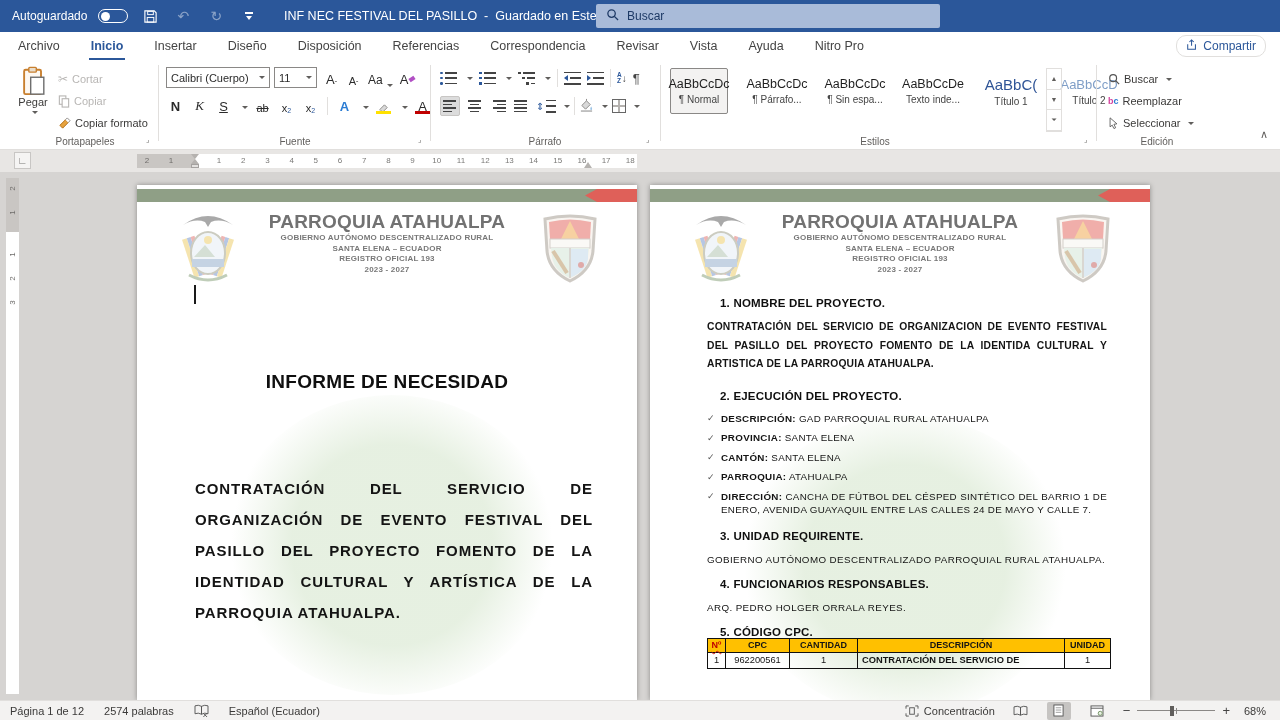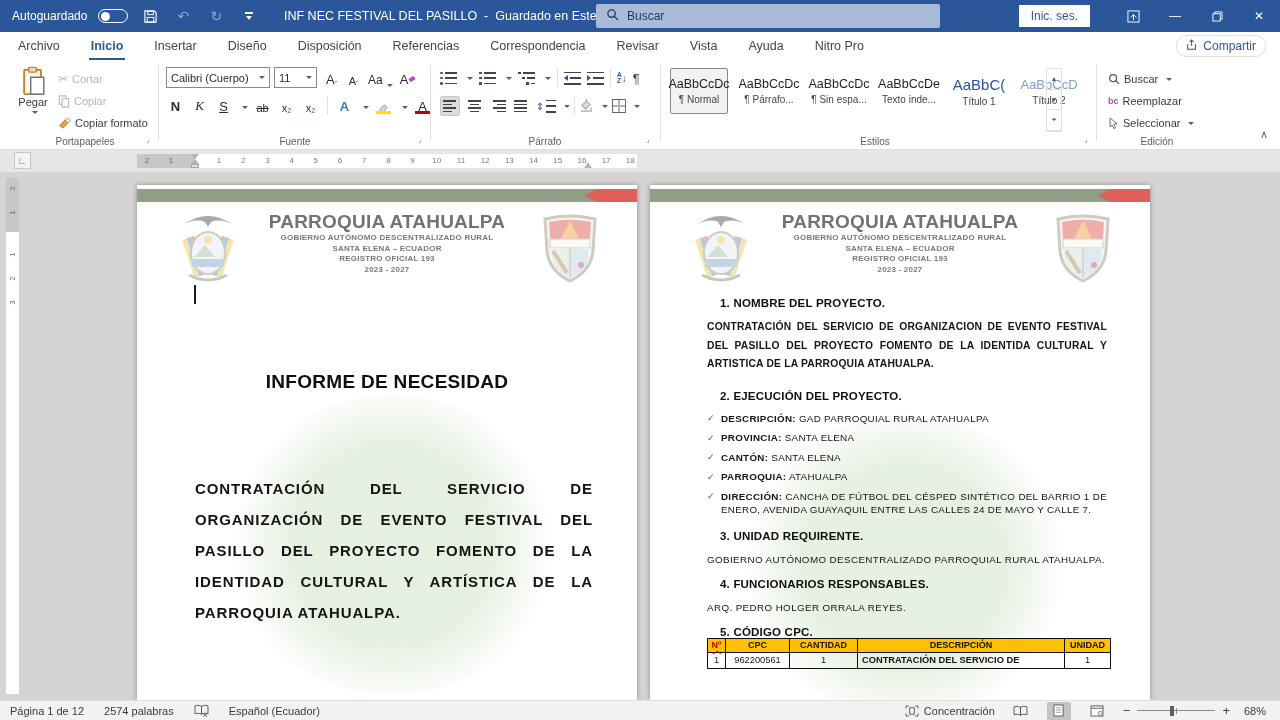--- a/index.html
+++ b/index.html
@@ -172,38 +172,20 @@
     </div>
     <div class="tb-search">
       <span>
         <svg width="13" height="13" viewBox="0 0 14 14">
             <circle cx="6" cy="6" r="4" fill="none" stroke="#1e3a66" stroke-width="1.4"></circle>
             <path d="M9 9 L13 13" stroke="#1e3a66" stroke-width="1.4"></path>
           </svg>
       </span>
       <input type="text" placeholder="Buscar" style="">
     </div>
-    <div class="tb-right">
-      <span class="signin">Inic. ses.</span>
-      <span class="winbtn">
-        <svg width="13" height="13" viewBox="0 0 14 14">
-            <rect x="1" y="1" width="12" height="12" fill="none" stroke="#fff"></rect>
-            <path d="M4 8 L7 5 L10 8" fill="none" stroke="#fff"></path>
-            <path d="M7 5 v6" stroke="#fff"></path>
-          </svg>
-      </span>
-      <span class="winbtn">—</span>
-      <span class="winbtn">
-        <svg width="11" height="11" viewBox="0 0 12 12">
-            <rect x="1" y="3" width="8" height="8" fill="none" stroke="#fff"></rect>
-            <path d="M3 3 V1 h8 v8 h-2" fill="none" stroke="#fff"></path>
-          </svg>
-      </span>
-      <span class="winbtn">✕</span>
-    </div>
   </div>
 
   <div class="tabsrow">
     <div class="tabs">
       <span class="rtab">Archivo</span>
       <span class="rtab active">Inicio</span>
       <span class="rtab">Insertar</span>
       <span class="rtab">Diseño</span>
       <span class="rtab">Disposición</span>
       <span class="rtab">Referencias</span>
@@ -430,21 +412,21 @@
           </svg>
       </span>
       <i class="cdn"></i>
       <span style="width:14px;height:14px;border:1px solid #666;background:linear-gradient(to right,transparent 45%,#b5b2af 45% 55%,transparent 55%),linear-gradient(to bottom,transparent 45%,#b5b2af 45% 55%,transparent 55%);"></span>
       <i class="cdn"></i>
     </div>
     <div class="grp-label" style="left:490px; width:110px;">Párrafo</div>
     <div class="launcher" style="left:646px;">⌟</div>
     <div class="vsep" style="left:660px;"></div>
 
-    <div style="position:absolute; left:670px; top:8px; display:flex; gap:12px;text-align:center;">
+    <div style="position:absolute; left:670px; top:8px; display:flex; gap:20px;text-align:center;">
       <div class="stylecard selected">
         <span class="st-preview">AaBbCcDc</span>
         <span class="st-label">¶ Normal</span>
       </div>
       <div class="stylecard">
         <span class="st-preview">AaBbCcDc</span>
         <span class="st-label">¶ Párrafo...</span>
       </div>
       <div class="stylecard">
         <span class="st-preview">AaBbCcDc</span>

